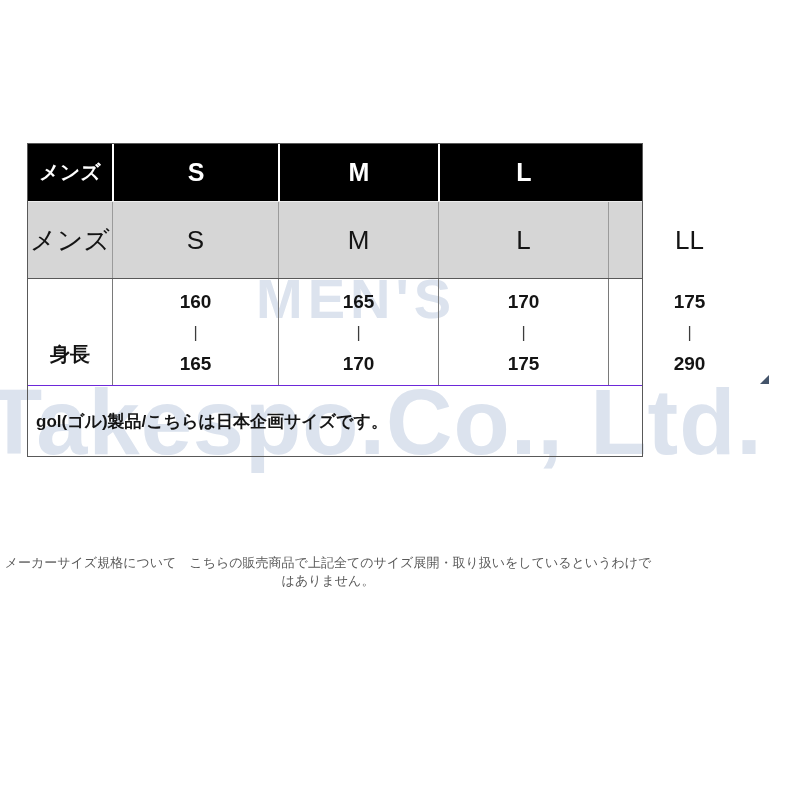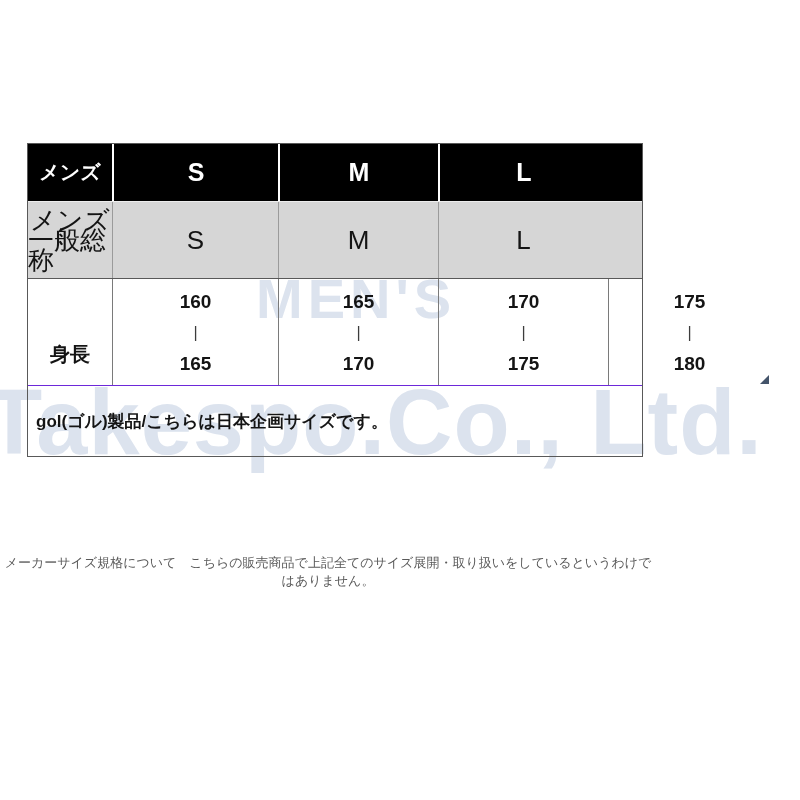--- a/index.html
+++ b/index.html
@@ -125,25 +125,25 @@
     <div class="t-row header-row">
       <div class="cell col-label header-label-cell">メンズ</div>
       <div class="cell col-s header-size-cell">S</div>
       <div class="cell col-m header-size-cell">M</div>
       <div class="cell col-l header-size-cell">L</div>
     </div>
 
     <div class="t-row general-row">
       <div class="cell col-label general-label-cell">
         <span>メンズ</span>
-        <span>一般総称</span>
       </div>
       <div class="cell col-s">S</div>
       <div class="cell col-m">M</div>
       <div class="cell col-l">L</div>
+      <div class="cell col-xl">LL</div>
     </div>
 
     <div class="t-row height-row">
       <div class="cell col-label height-label-cell">身長</div>
 
       <div class="cell col-s range-cell">
         <span>160</span>
         <span class="range-sep">|</span>
         <span>165</span>
       </div>
@@ -156,21 +156,21 @@
 
       <div class="cell col-l range-cell">
         <span>170</span>
         <span class="range-sep">|</span>
         <span>175</span>
       </div>
 
       <div class="cell col-xl range-cell">
         <span>175</span>
         <span class="range-sep">|</span>
-        <span>180</span>
+        <span>290</span>
         <div class="corner-marker"></div>
       </div>
     </div>
 
     <div class="note-row">
       <span>gol(ゴル)製品/こちらは日本企画サイズです。</span>
     </div>
 
   </div>
 

